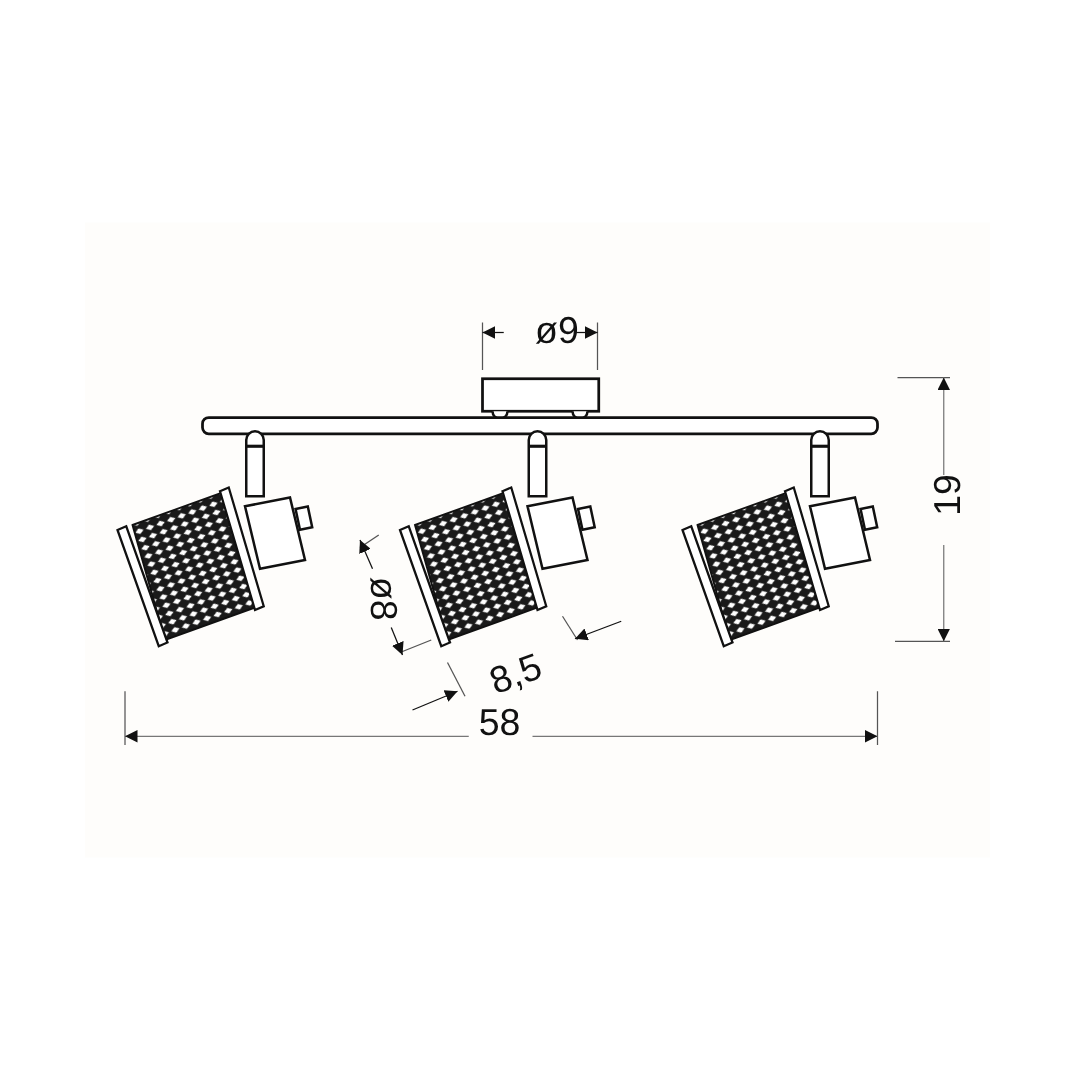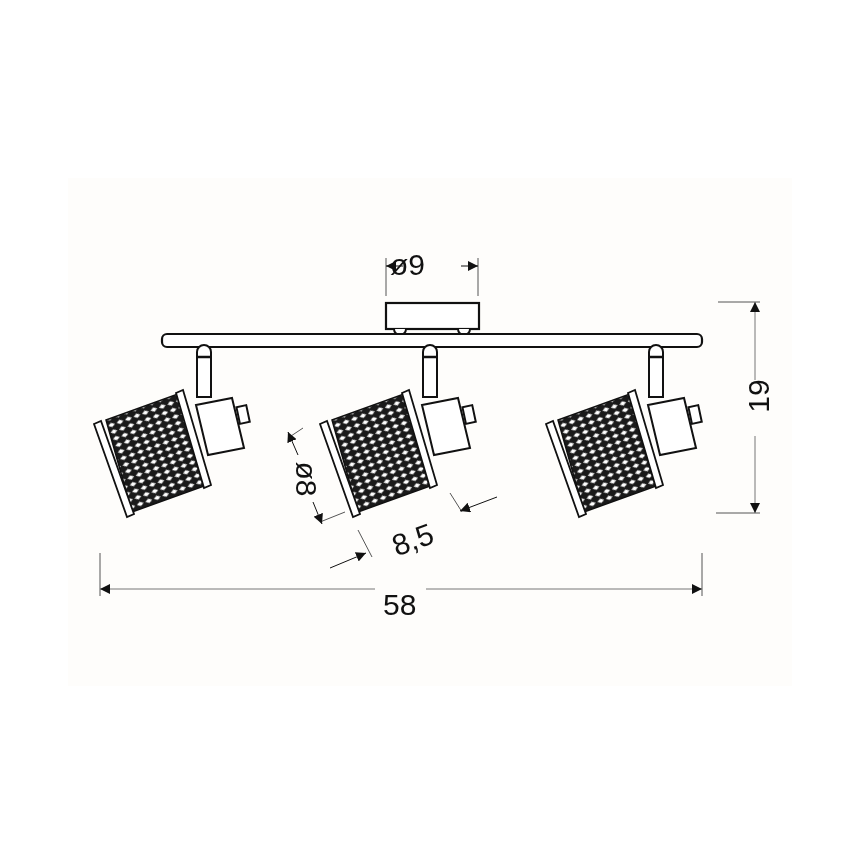--- a/index.html
+++ b/index.html
@@ -1,22 +1,22 @@
 <!DOCTYPE html>
 <html><head>
   <meta charset="utf-8">
   <style>
     html, body { margin: 0; padding: 0; background: #ffffff; }
     body { width: 868px; height: 868px; position: relative; overflow: hidden;
            font-family: "Liberation Sans", sans-serif; }
     .panel { position: absolute; left: 68px; top: 178px; width: 724px; height: 508px; background: #fefdfb; }
     svg.drawing { position: absolute; left: 0; top: 0; }
     .dim-text { position: absolute; font-family: "Liberation Sans", sans-serif; color: #111; font-size: 30px; line-height: 1; white-space: nowrap; }
-    #dim-mount { left: 390px; top: 250px; }
-    #dim-total { left: 383px; top: 590px; }
+    #dim-mount { left: 428px; top: 250px; }
+    #dim-total { left: 383px; top: 564px; }
     #dim-height { left: 742px; top: 381px; transform: rotate(-90deg); transform-origin: center; }
     #dim-shade-d { left: 288px; top: 464px; transform: rotate(90deg); transform-origin: center; }
     #dim-shade-l { left: 392px; top: 525px; transform: rotate(-20deg); transform-origin: center; }
   </style>
 </head>
 <body>
 
 <div class="panel"></div>
 
 <svg class="drawing" width="868" height="868" viewBox="0 0 868 868" xmlns="http://www.w3.org/2000/svg">

